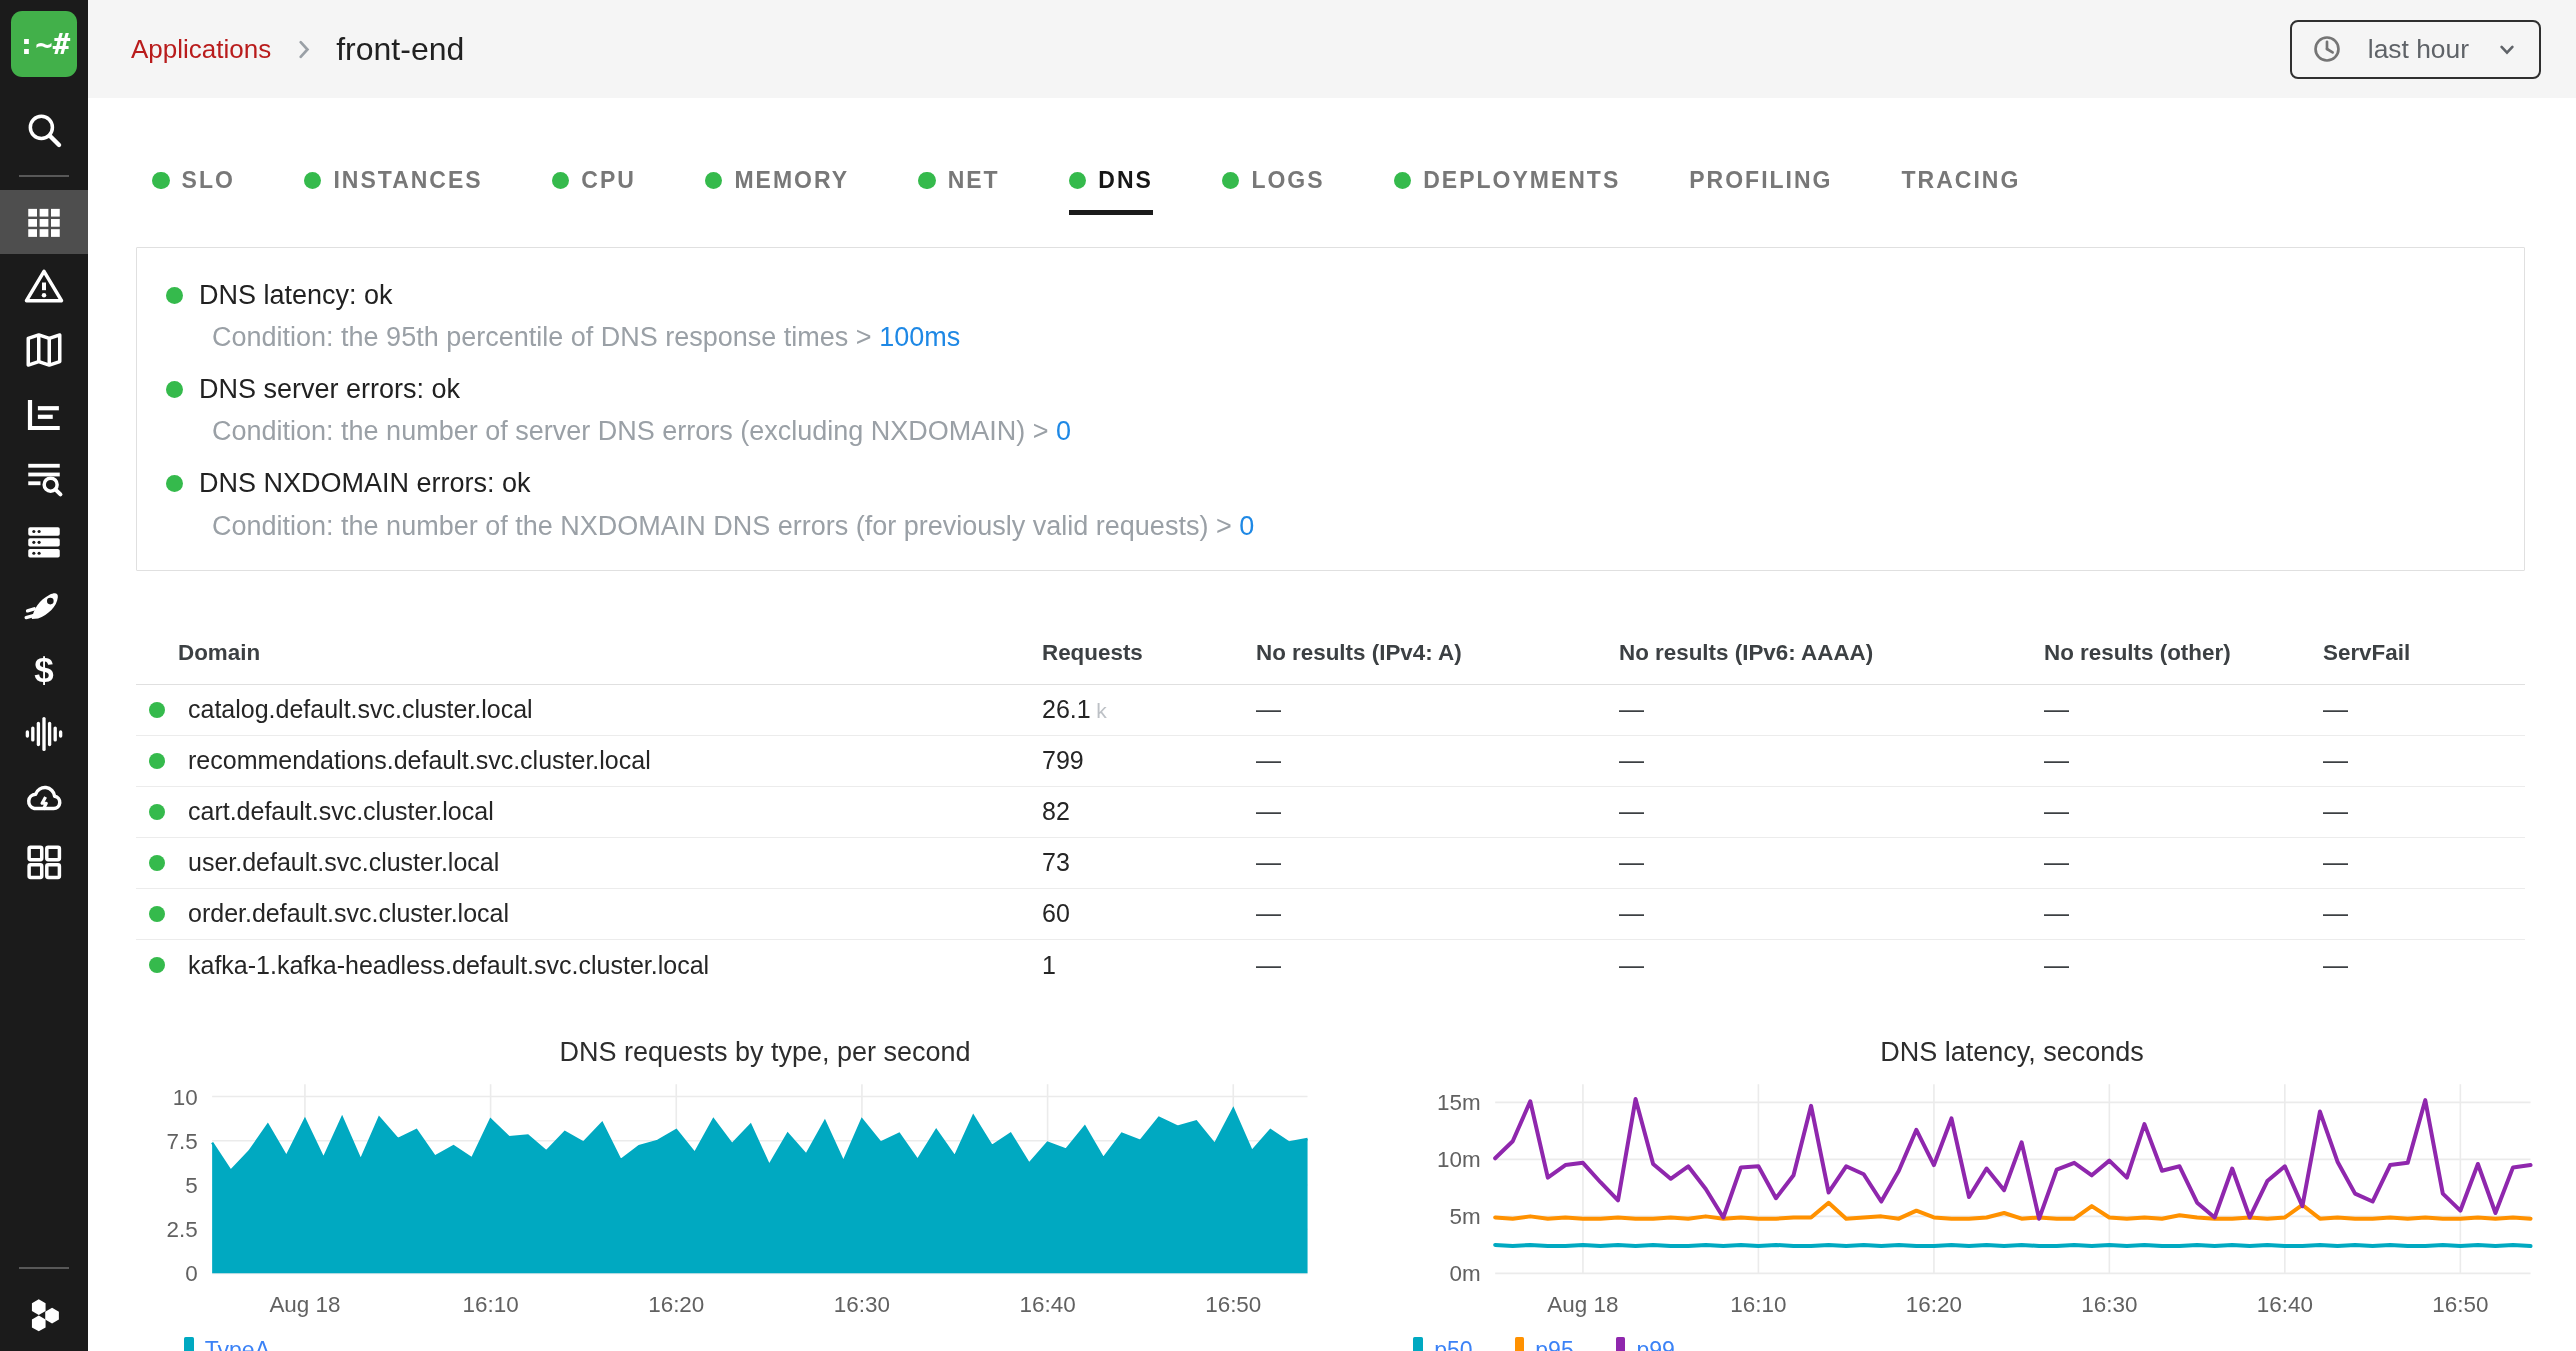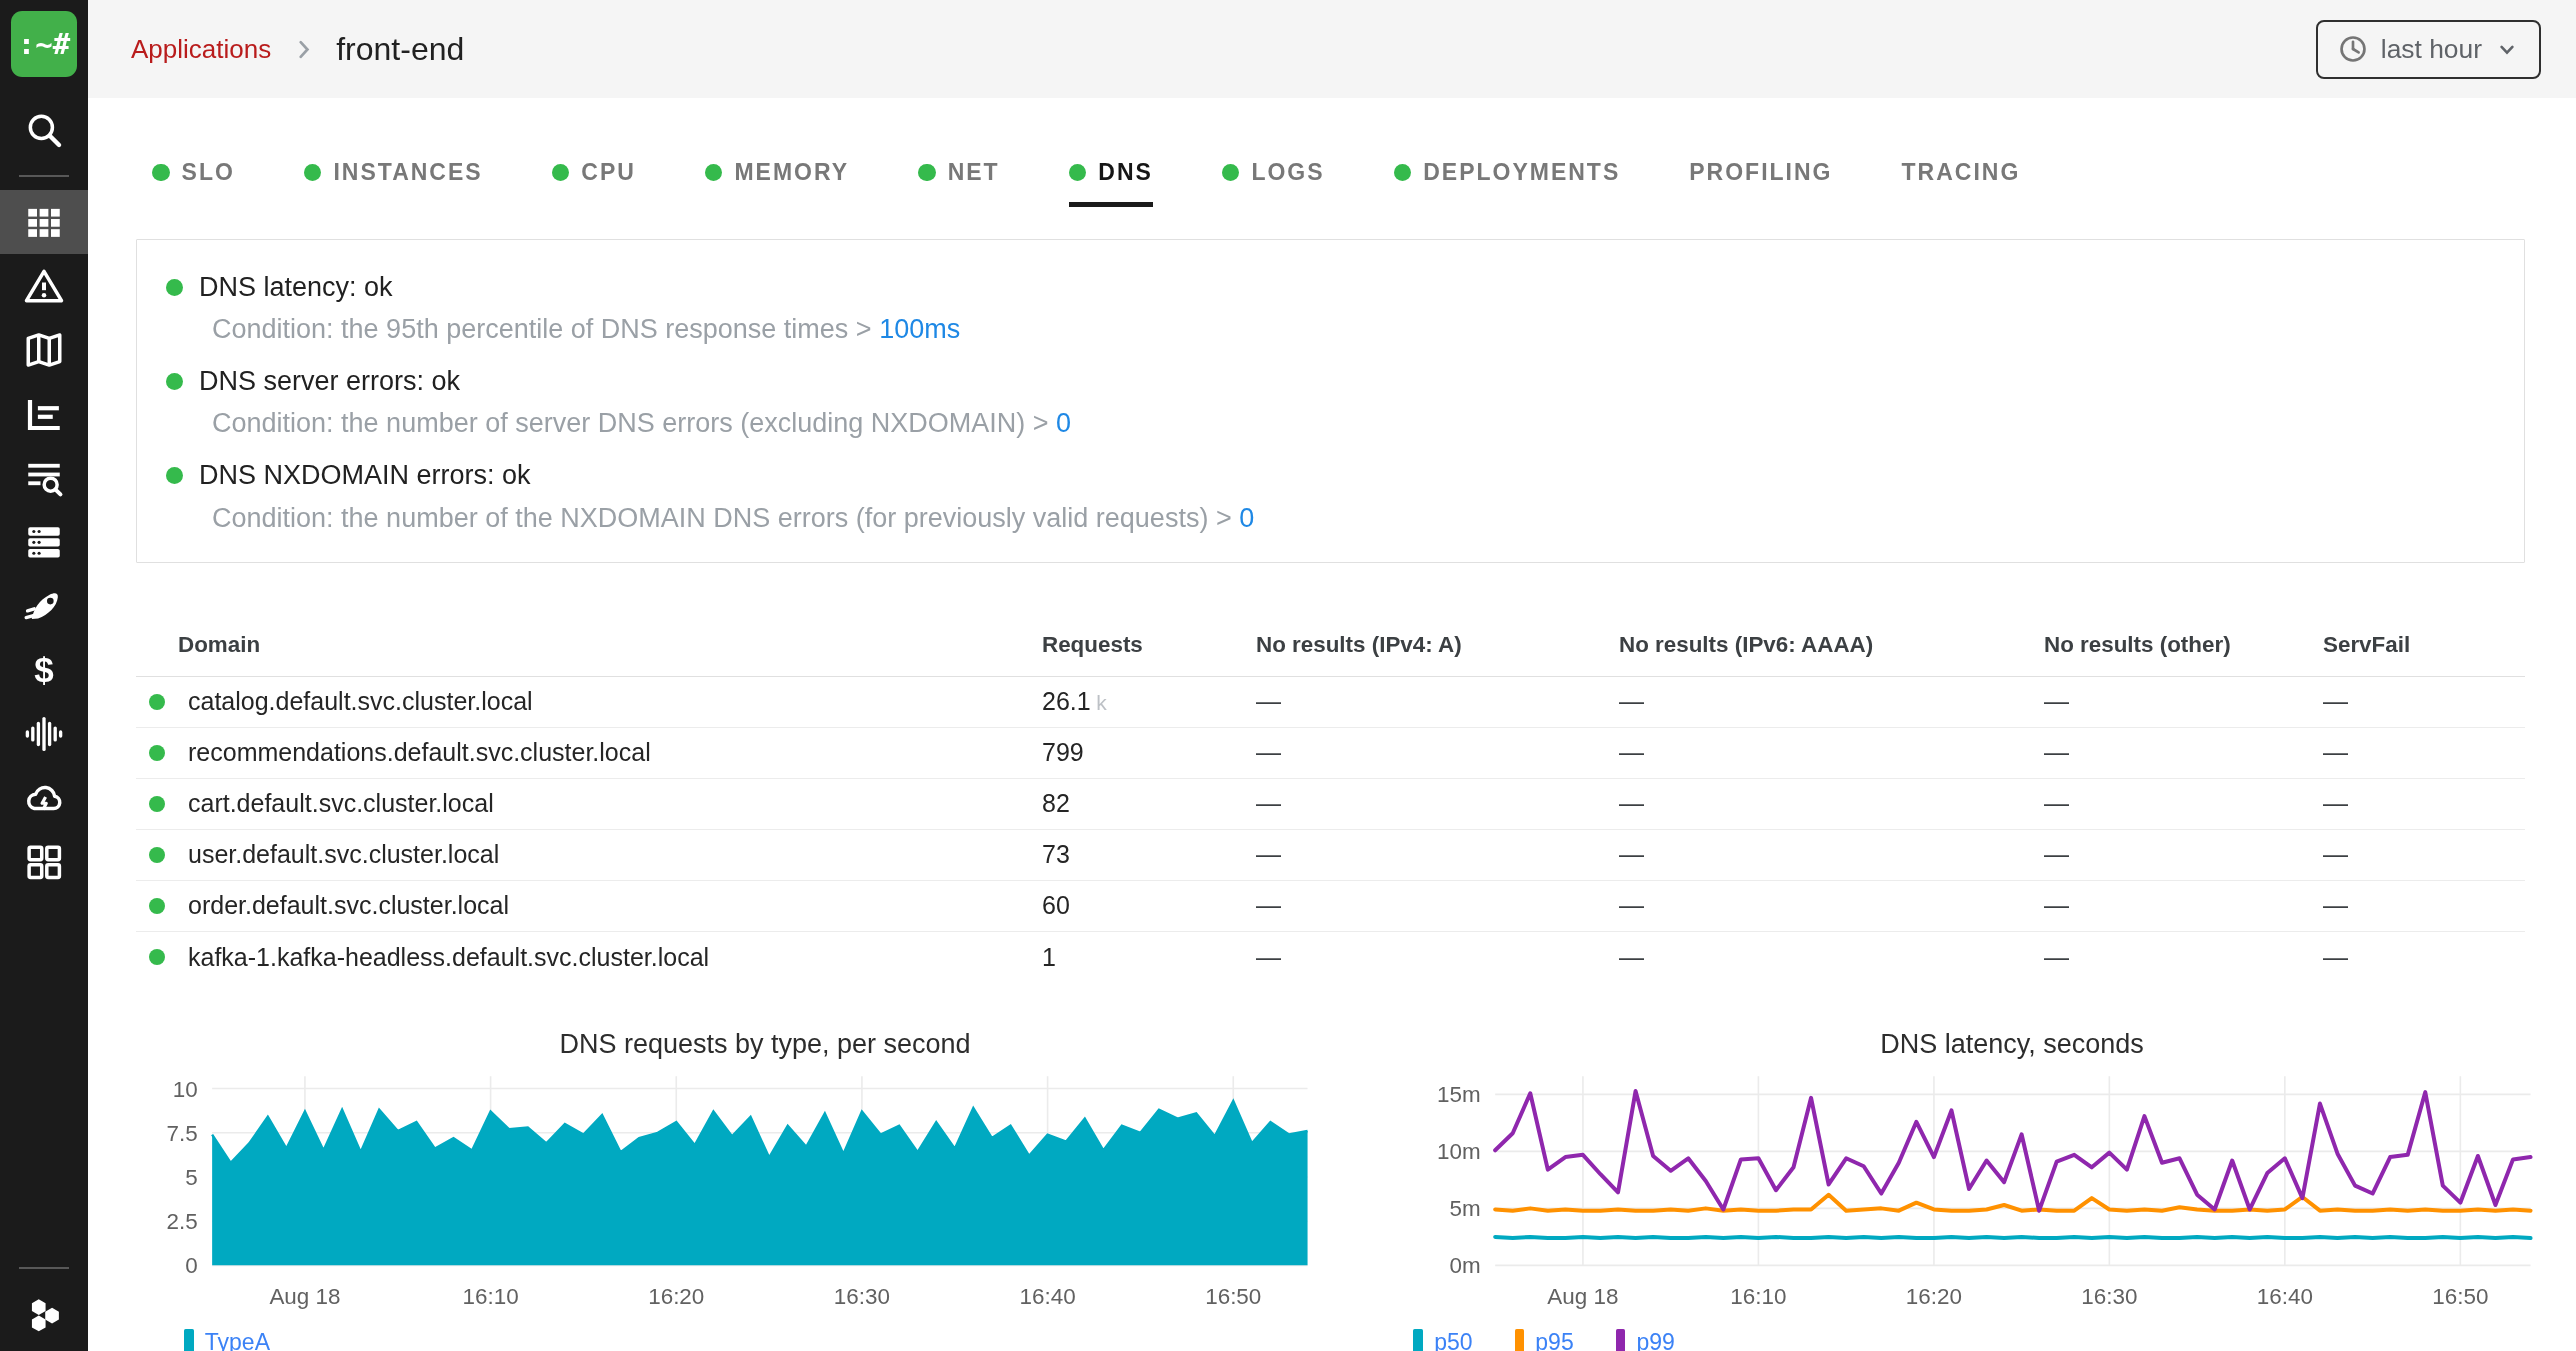--- a/index.html
+++ b/index.html
@@ -21,30 +21,30 @@
   .side-spacer { flex:1; }
   .search-item { margin-top:21px; }
 
   
   .topbar { position:absolute; left:88px; right:0; top:0; height:98px;
     background:#f5f5f5; display:flex; align-items:center; padding:0 35px 0 43px; }
   .crumb-app { color:#b91c1c; font-size:26px; cursor:pointer; }
   .crumb-sep { margin:0 19px; display:flex; align-items:center; }
   .crumb-page { color:#212121; font-size:32px; }
   .time-btn { margin-left:auto; height:59px; border:2.4px solid #2f2f2f; border-radius:8px;
-    display:flex; align-items:center; gap:12px; padding:0 19px; color:#5f6368;
+    display:flex; align-items:center; gap:25px; padding:0 19px; color:#5f6368;
     font-size:26.4px; cursor:pointer; background:transparent; }
 
   
   .content { position:absolute; left:88px; right:0; top:98px; bottom:0; background:#fff; }
 
   .tabs { display:flex; gap:69px; margin:61px 0 0 64px; }
   .tab { display:flex; align-items:center; gap:12px; font-size:23px; font-weight:bold;
     letter-spacing:2px; color:#787878; padding-bottom:16px;
-    border-bottom:5.6px solid transparent; cursor:pointer; }
+    border-bottom:5.6px solid transparent; cursor:pointer;margin-top:8px; }
   .tab.active { color:#161616; border-bottom-color:#1b1b1b; }
   .tdot { width:17.6px; height:17.6px; border-radius:50%; background:#35ba4c; flex:none; }
 
   .checks-panel { margin:32px 51px 0 48px; border:1.6px solid #e0e0e0; border-radius:1px;
     padding:32px 32px 24px 29px; }
   .check { margin-bottom:21px; }
   .check-title { display:flex; align-items:center; gap:16px; font-size:27px; color:#212121; }
   .cdot { width:17px; height:17px; border-radius:50%; background:#35ba4c; flex:none; }
   .check-cond { margin:11.2px 0 0 46px; font-size:27px; color:#9aa0a6; }
   .cond-value { color:#1e88e5; cursor:pointer; }

